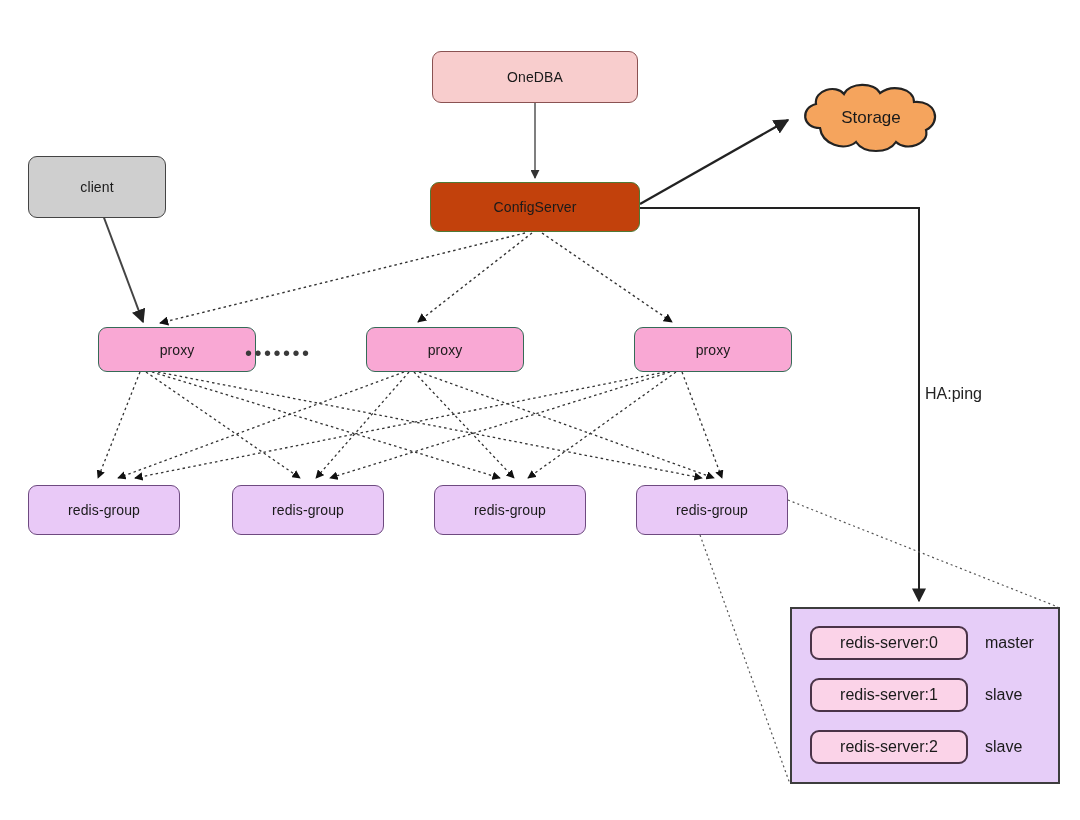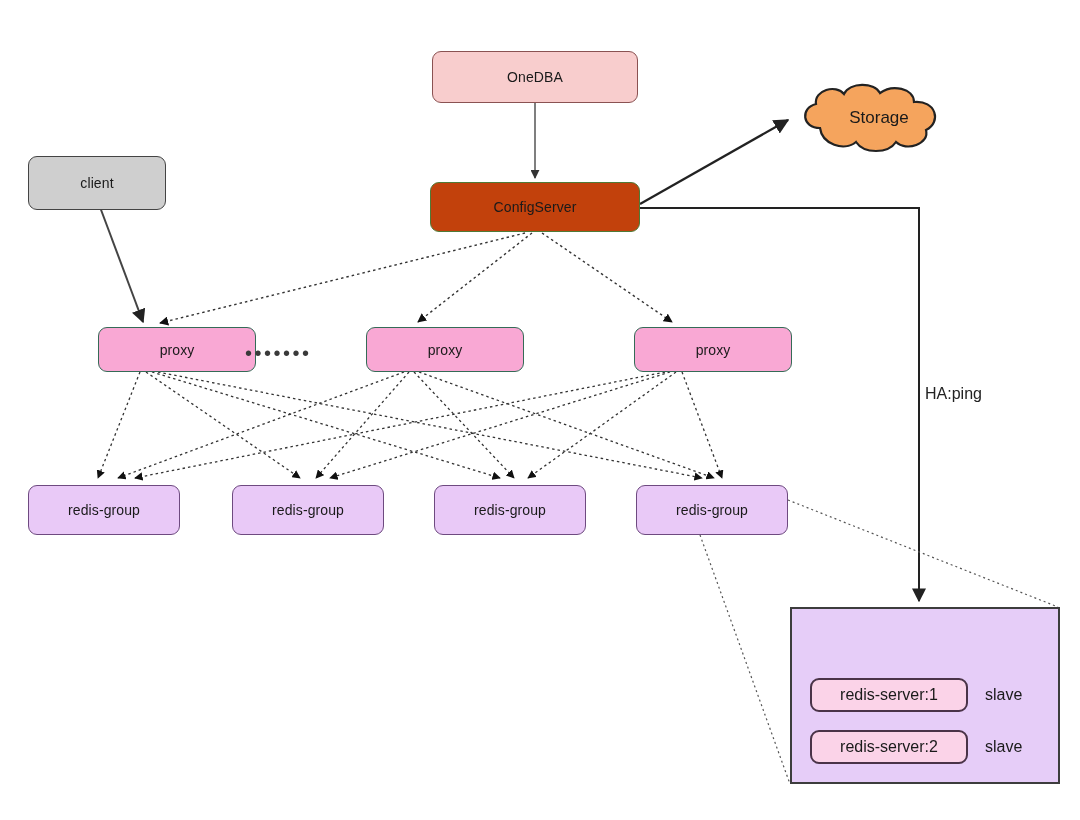--- a/index.html
+++ b/index.html
@@ -60,21 +60,21 @@
     border-color: #6e4a80;
   }
   .cloud {
     position: absolute;
     font-size: 17px;
     color: #1a1a1a;
   }
   .cloud svg { display: block; }
   .cloud-label {
     position: absolute;
-    left: 8px;
+    left: 0;
     top: 0;
     width: 100%;
     height: 100%;
     display: flex;
     align-items: center;
     justify-content: center;
     white-space: nowrap;
   }
   .dots-sep {
     position: absolute;
@@ -180,21 +180,21 @@
   </div>
 
   <div class="node node-onedba" style="left:432px; top:51px; width:206px; height:52px;">
     <span>OneDBA</span>
   </div>
 
   <div class="node node-configserver" style="left:430px; top:182px; width:210px; height:50px;">
     <span>ConfigServer</span>
   </div>
 
-  <div class="node node-client" style="left:28px; top:156px; width:138px; height:54px;">
+  <div class="node node-client" style="left:28px; top:156px; width:138px; height:62px;">
     <span>client</span>
   </div>
 
   <div class="node node-proxy" style="left:62px; top:327px; width:158px; height:45px;">
     <span>proxy</span>
   </div>
   <div class="node node-proxy" style="left:330px; top:327px; width:158px; height:45px;">
     <span>proxy</span>
   </div>
   <div class="node node-proxy" style="left:598px; top:327px; width:158px; height:45px;">
@@ -212,20 +212,26 @@
   <div class="node node-redisgroup" style="left:434px; top:485px; width:152px; height:50px;">
     <span>redis-group</span>
   </div>
   <div class="node node-redisgroup" style="left:636px; top:485px; width:152px; height:50px;">
     <span>redis-group</span>
   </div>
 
   <div class="edge-label" style="left:925px; top:385px;">HA:ping</div>
 
   <div class="detail-panel" style="left:790px; top:607px; width:270px; height:177px;">
+    <div class="detail-row" style="left:18px; top:17px;">
+      <div class="server-chip">
+        <span>redis-server:0</span>
+      </div>
+      <div class="server-role">master</div>
+    </div>
     <div class="detail-row" style="left:18px; top:69px;">
       <div class="server-chip">
         <span>redis-server:1</span>
       </div>
       <div class="server-role">slave</div>
     </div>
     <div class="detail-row" style="left:18px; top:121px;justify-content:center;">
       <div class="server-chip">
         <span>redis-server:2</span>
       </div>

